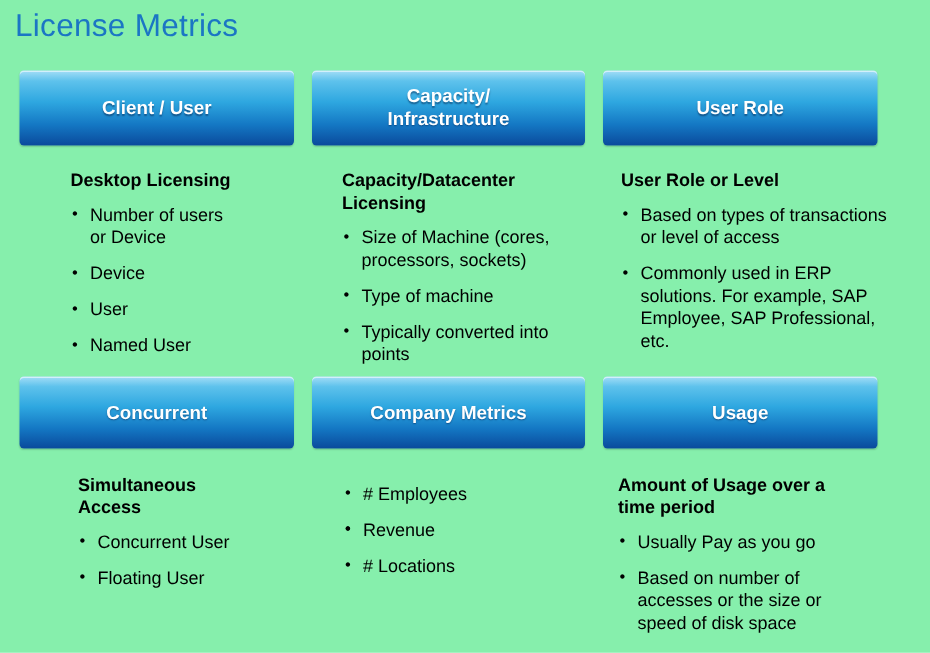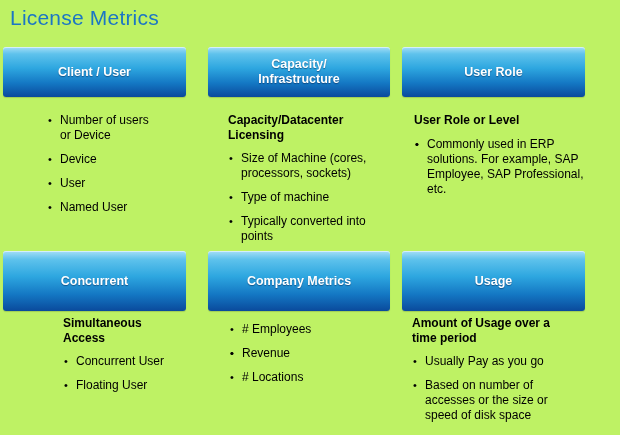--- a/index.html
+++ b/index.html
@@ -1,20 +1,20 @@
 <!DOCTYPE html>
 <html><head>
 <meta charset="utf-8">
 <style>
   html, body { margin: 0; padding: 0; }
   .slide {
     position: relative;
     width: 620px;
     height: 435px;
-    background: #bef264;
+    background: #86efac;
     overflow: hidden;
     font-family: "Liberation Sans", sans-serif;
     color: #000000;
   }
   .page-title {
     position: absolute;
     left: 10px;
     top: 6px;
     font-size: 21px;
     font-weight: 400;
@@ -32,22 +32,22 @@
     justify-content: center;
     text-align: center;
     color: #ffffff;
     font-size: 12.5px;
     font-weight: bold;
     line-height: 15px;
     white-space: pre-line;
     text-shadow: 0 1px 1px rgba(0,20,60,0.45);
   }
   .row1 { top: 47px; }
-  .row2 { top: 251px; height: 60px; }
-  .c1 { left: 3px;  width: 183px; }
+  .row2 { top: 251px; height: 48px; }
+  .c1 { left: 13px;  width: 183px; }
   .c2 { left: 208px; width: 182px; }
   .c3 { left: 402px; width: 183px; }
   .content { position: absolute; font-size: 12px; line-height: 15px; }
   .heading {
     font-weight: bold;
     white-space: pre-line;
     margin: 0 0 8px 0;
   }
   .heading:empty { display: none; }
   ul.bullets { list-style: none; margin: 0; padding: 0; }
@@ -59,39 +59,40 @@
   }
   ul.bullets li .marker {
     position: absolute;
     left: 1px;
     top: 0;
     font-size: 11px;
   }
   .ct1 { left: 47px;  top: 113px; width: 160px; }
   .ct2 { left: 228px; top: 113px; width: 175px; }
   .ct3 { left: 414px; top: 113px; width: 190px; }
-  .ct4 { left: 63px;  top: 316px; width: 160px; }
+  .ct4 { left: 52px;  top: 316px; width: 160px; }
   .ct5 { left: 229px; top: 322px; width: 175px; }
   .ct6 { left: 412px; top: 316px; width: 190px; }
 </style>
 </head>
 <body>
 
 <div class="slide">
   <div class="page-title">License Metrics</div>
 
   <div class="hbox row1 c1">Client / User</div>
   <div class="hbox row1 c3">User Role</div>
   <div class="hbox row1 c2">Capacity/
 Infrastructure</div>
   <div class="hbox row2 c1">Concurrent</div>
   <div class="hbox row2 c2">Company Metrics</div>
   <div class="hbox row2 c3">Usage</div>
 
   <div class="content ct1">
+    <div class="heading">Desktop Licensing</div>
     <ul class="bullets">
         <li><span class="marker">•</span><span>Number of users
 or Device</span></li>
         <li><span class="marker">•</span><span>Device</span></li>
         <li><span class="marker">•</span><span>User</span></li>
         <li><span class="marker">•</span><span>Named User</span></li>
       </ul>
   </div>
   <div class="content ct2">
     <div class="heading">Capacity/Datacenter
@@ -100,21 +101,22 @@
         <li><span class="marker">•</span><span>Size of Machine (cores,
 processors, sockets)</span></li>
         <li><span class="marker">•</span><span>Type of machine</span></li>
         <li><span class="marker">•</span><span>Typically converted into
 points</span></li>
       </ul>
   </div>
   <div class="content ct3">
     <div class="heading">User Role or Level</div>
     <ul class="bullets">
-        <li><span class="marker">•</span></li>
+        <li><span class="marker">•</span><span>Based on types of transactions
+or level of access</span></li>
         <li><span class="marker">•</span><span>Commonly used in ERP
 solutions.  For example,  SAP
 Employee, SAP Professional,
 etc.</span></li>
       </ul>
   </div>
   <div class="content ct4">
     <div class="heading">Simultaneous
 Access</div>
     <ul class="bullets">

